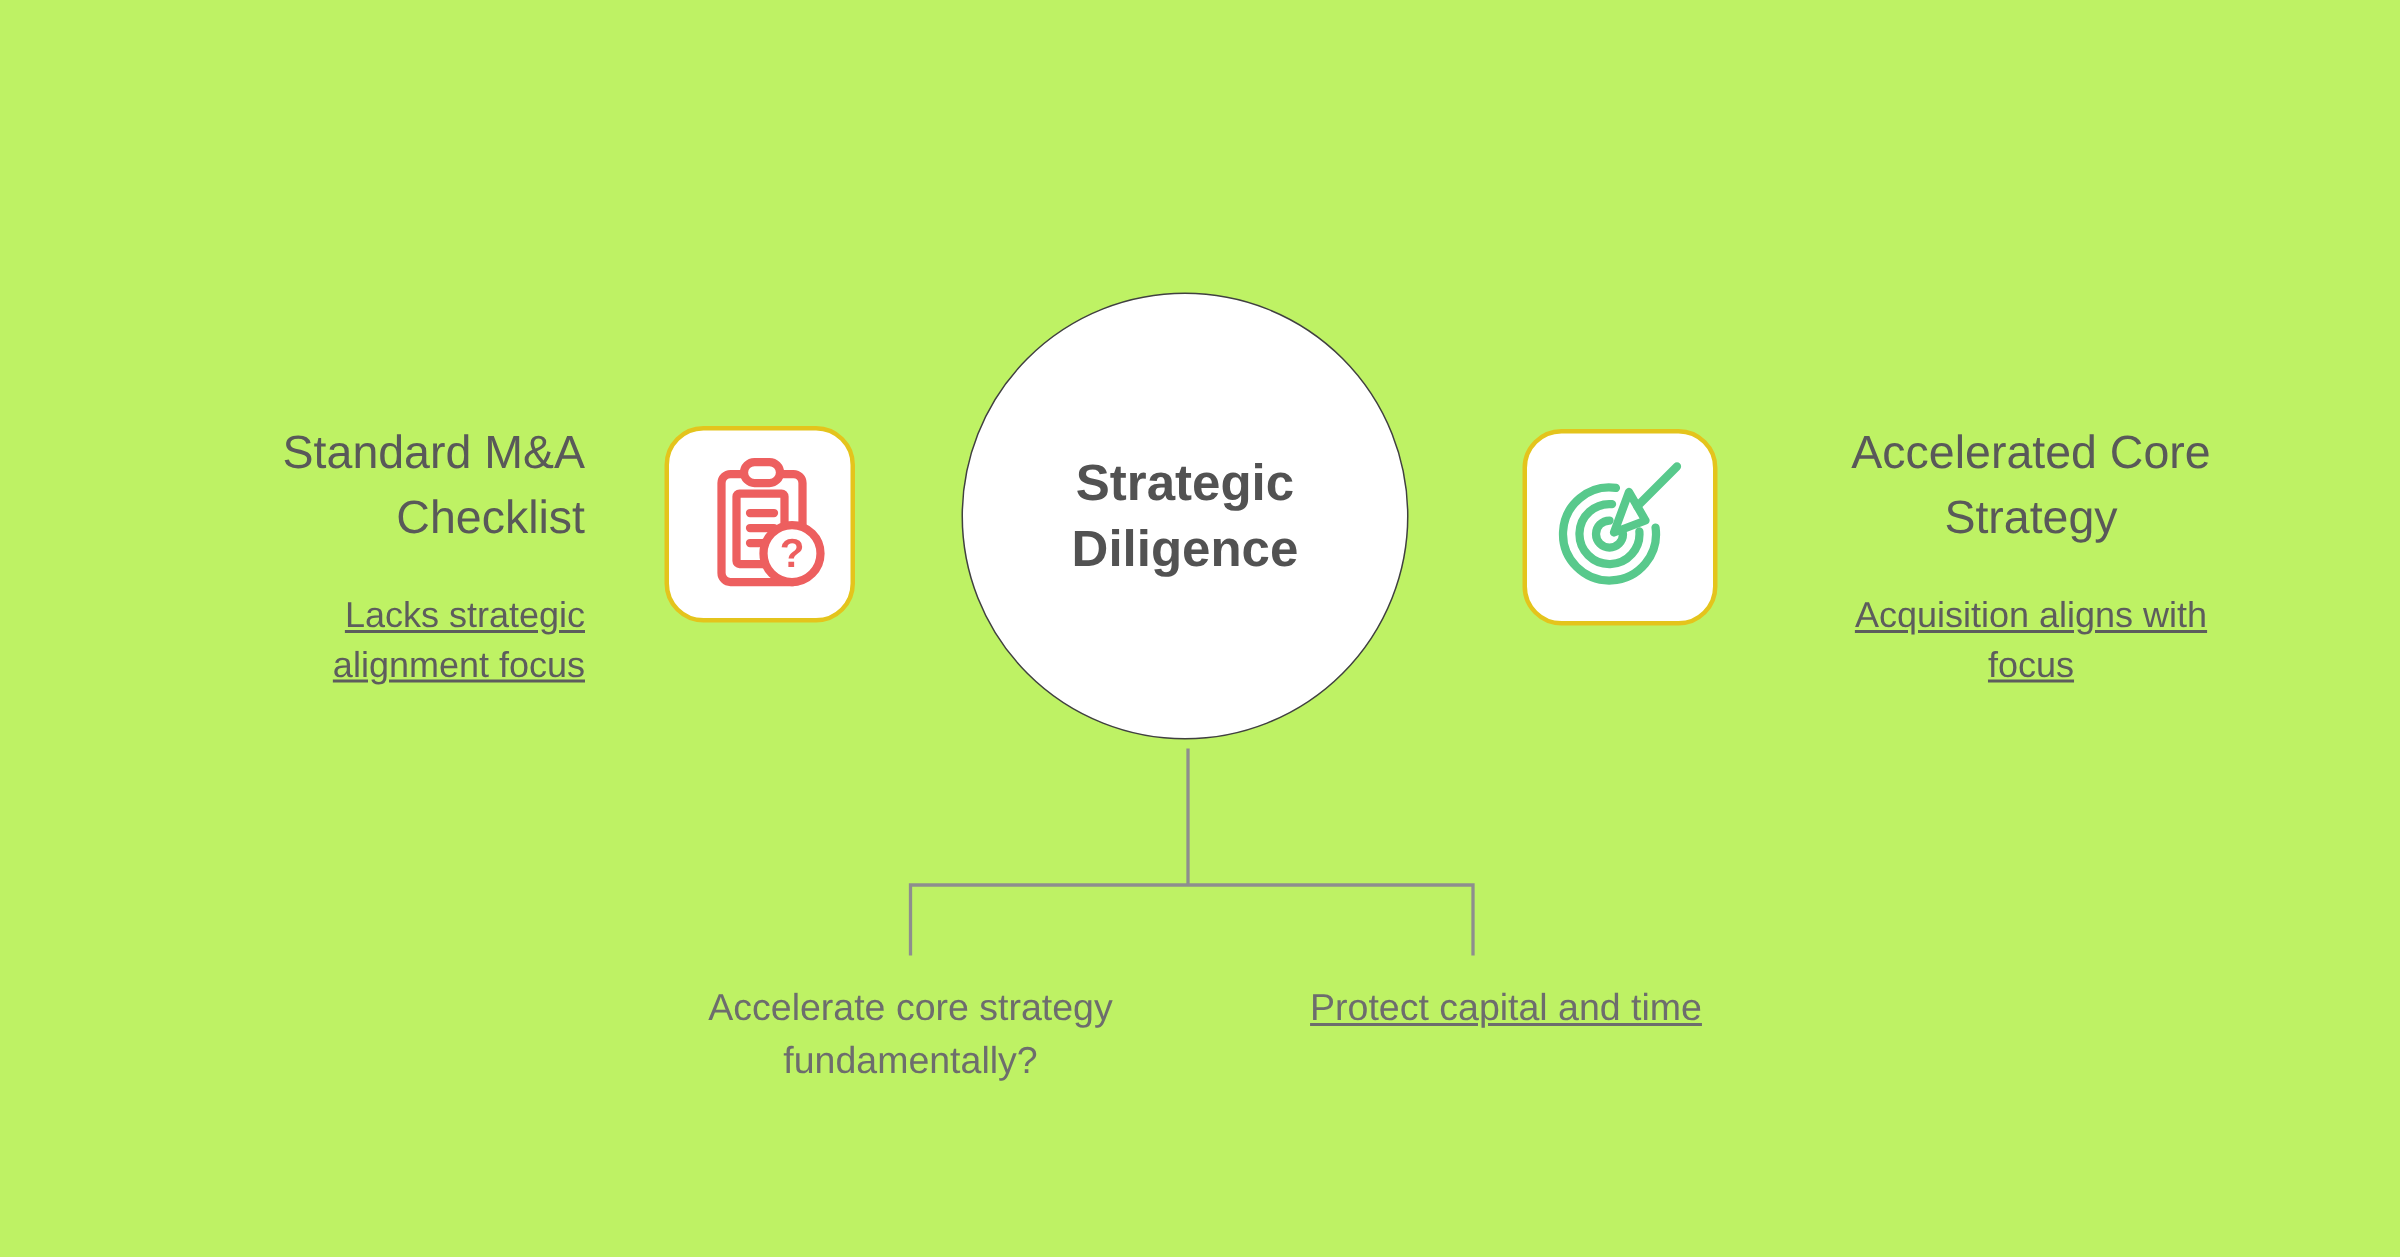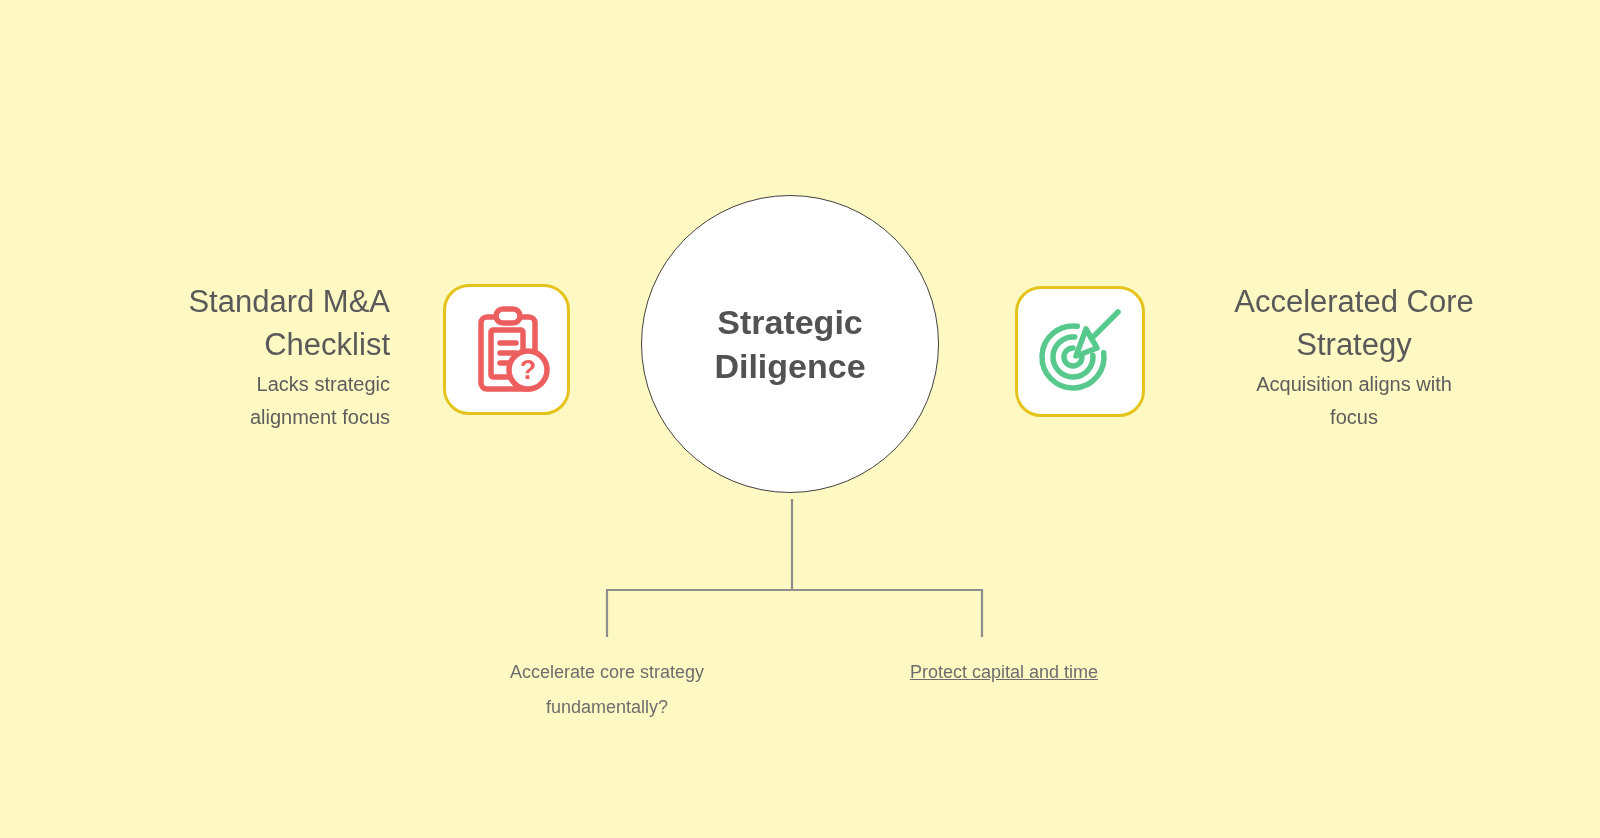--- a/index.html
+++ b/index.html
@@ -5,38 +5,39 @@
   html, body {
     margin: 0;
     padding: 0;
     background: #ffffff;
     font-family: "Liberation Sans", sans-serif;
   }
   .canvas {
     position: relative;
     width: 1600px;
     height: 838px;
-    background: #fef9c3;
+    background: #bef264;
     overflow: hidden;
   }
   .pre { white-space: pre-line; }
 
   
   .side-text { position: absolute; top: 280px; }
   .side-text .heading {
     font-size: 31px;
     line-height: 43px;
     color: #595959;
     font-weight: 400;
   }
   .side-text .desc {
-    margin-top: 2px;
-    font-size: 20px;
+    margin-top: 28px;
+    font-size: 24px;
     line-height: 33px;
     color: #5d5d5d;
+    text-decoration: underline;
   }
   .side-text.left  { left: 100px;  width: 290px; text-align: right; }
   .side-text.right { left: 1214px; width: 280px; text-align: center; }
 
   
   .icon-box {
     position: absolute;
     border: 3px solid #e4c41c;
     border-radius: 26px;
     background: #ffffff;
@@ -76,21 +77,21 @@
     width: 1600px; height: 838px;
     pointer-events: none;
   }
 
   
   .branch-label {
     position: absolute;
     top: 655px;
     width: 320px;
     text-align: center;
-    font-size: 18px;
+    font-size: 25px;
     line-height: 35px;
     color: #6d6d6d;
   }
   .branch-label.first  { left: 447px; }
   .branch-label.second { left: 844px; text-decoration: underline; }
 </style>
 </head>
 <body>
 
 <div class="canvas">

